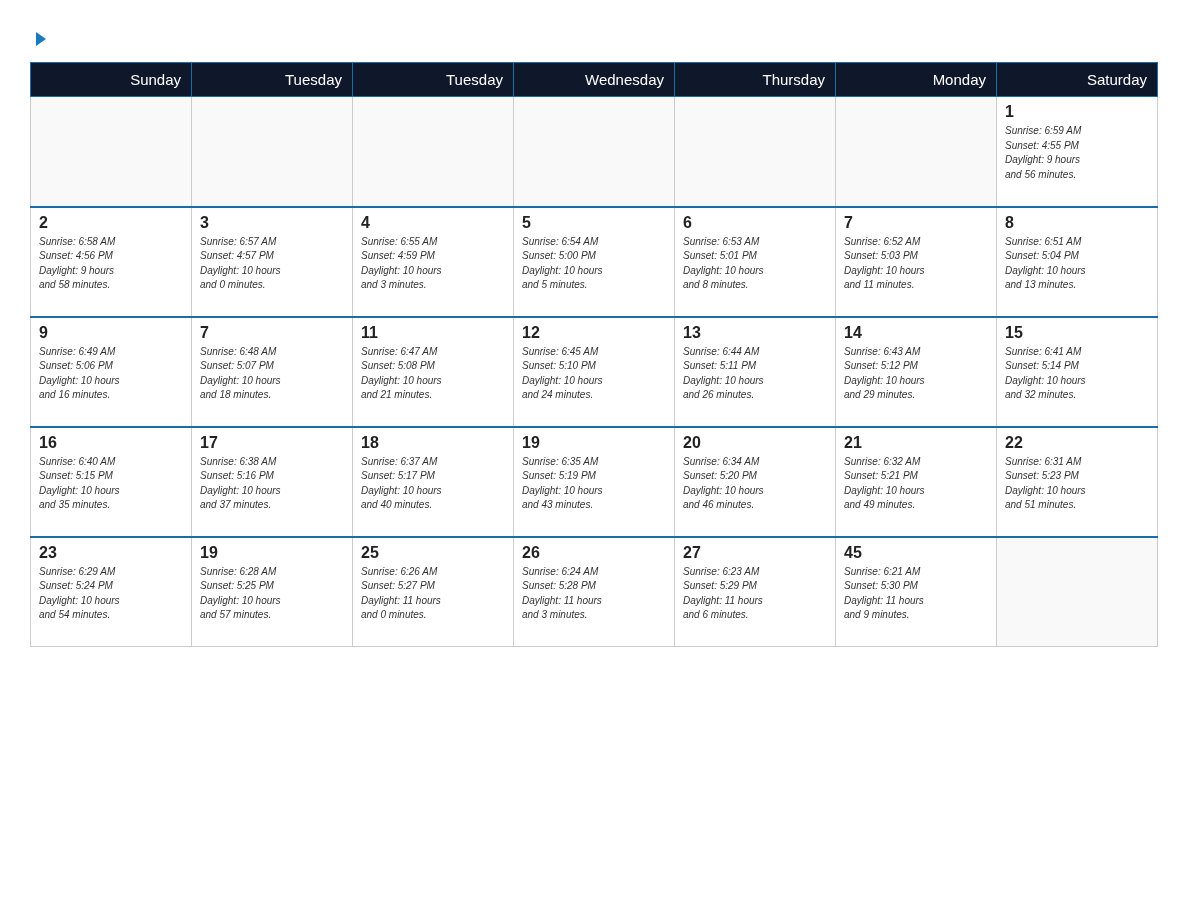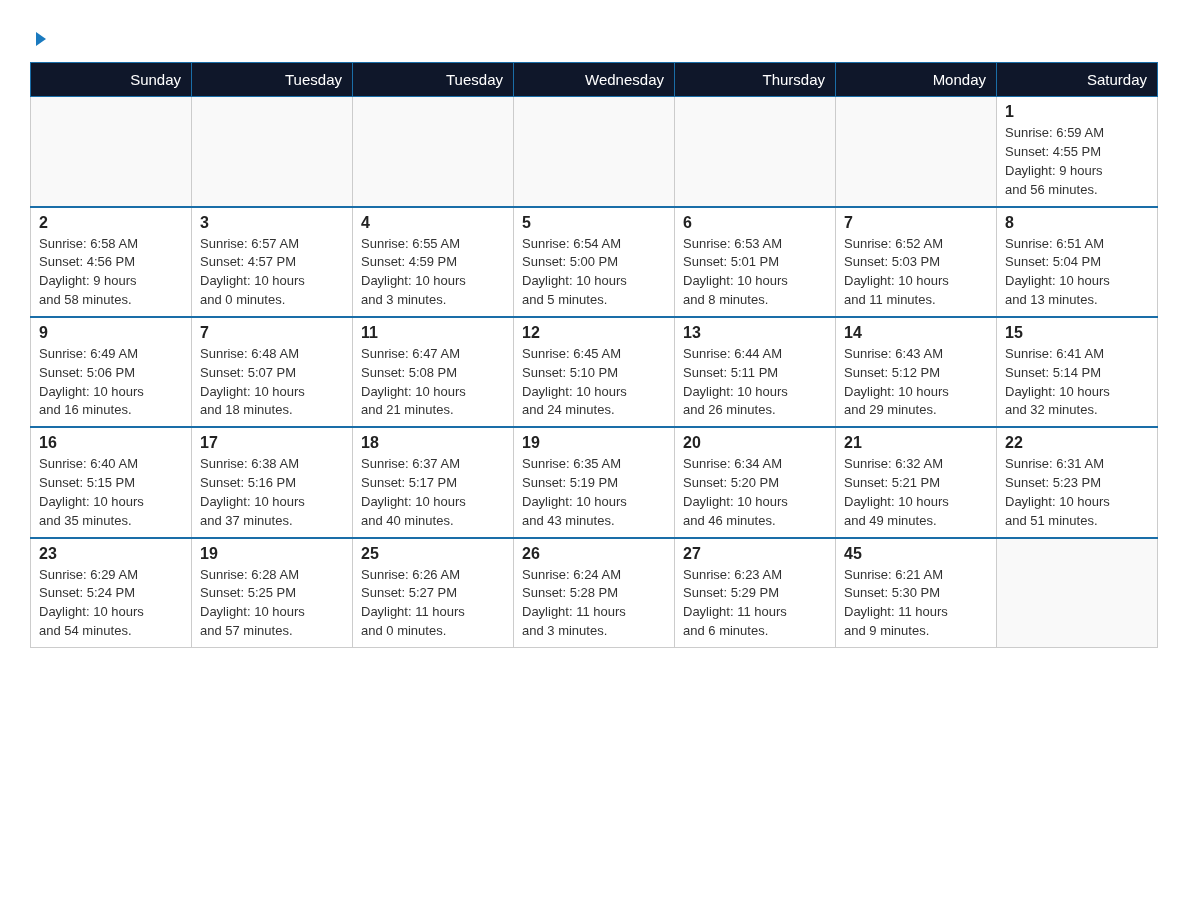--- a/index.html
+++ b/index.html
@@ -70,23 +70,24 @@
       height: 110px;
     }
     .day-number {
       font-size: 16px;
       font-weight: bold;
       color: #222;
       display: block;
       margin-bottom: 3px;
     }
     .day-info {
-      font-size: 13px;
+      font-size: 10px;
       color: #333;
       line-height: 1.45;
+      font-style: italic;
     }
     .empty-cell {
       background: #f9f9f9;
     }
     .week-row td {
       border-top: 2px solid #1a6ea8;
     }
     .calendar tbody tr:first-child td {
       border-top: 1px solid #ccc;
     }

